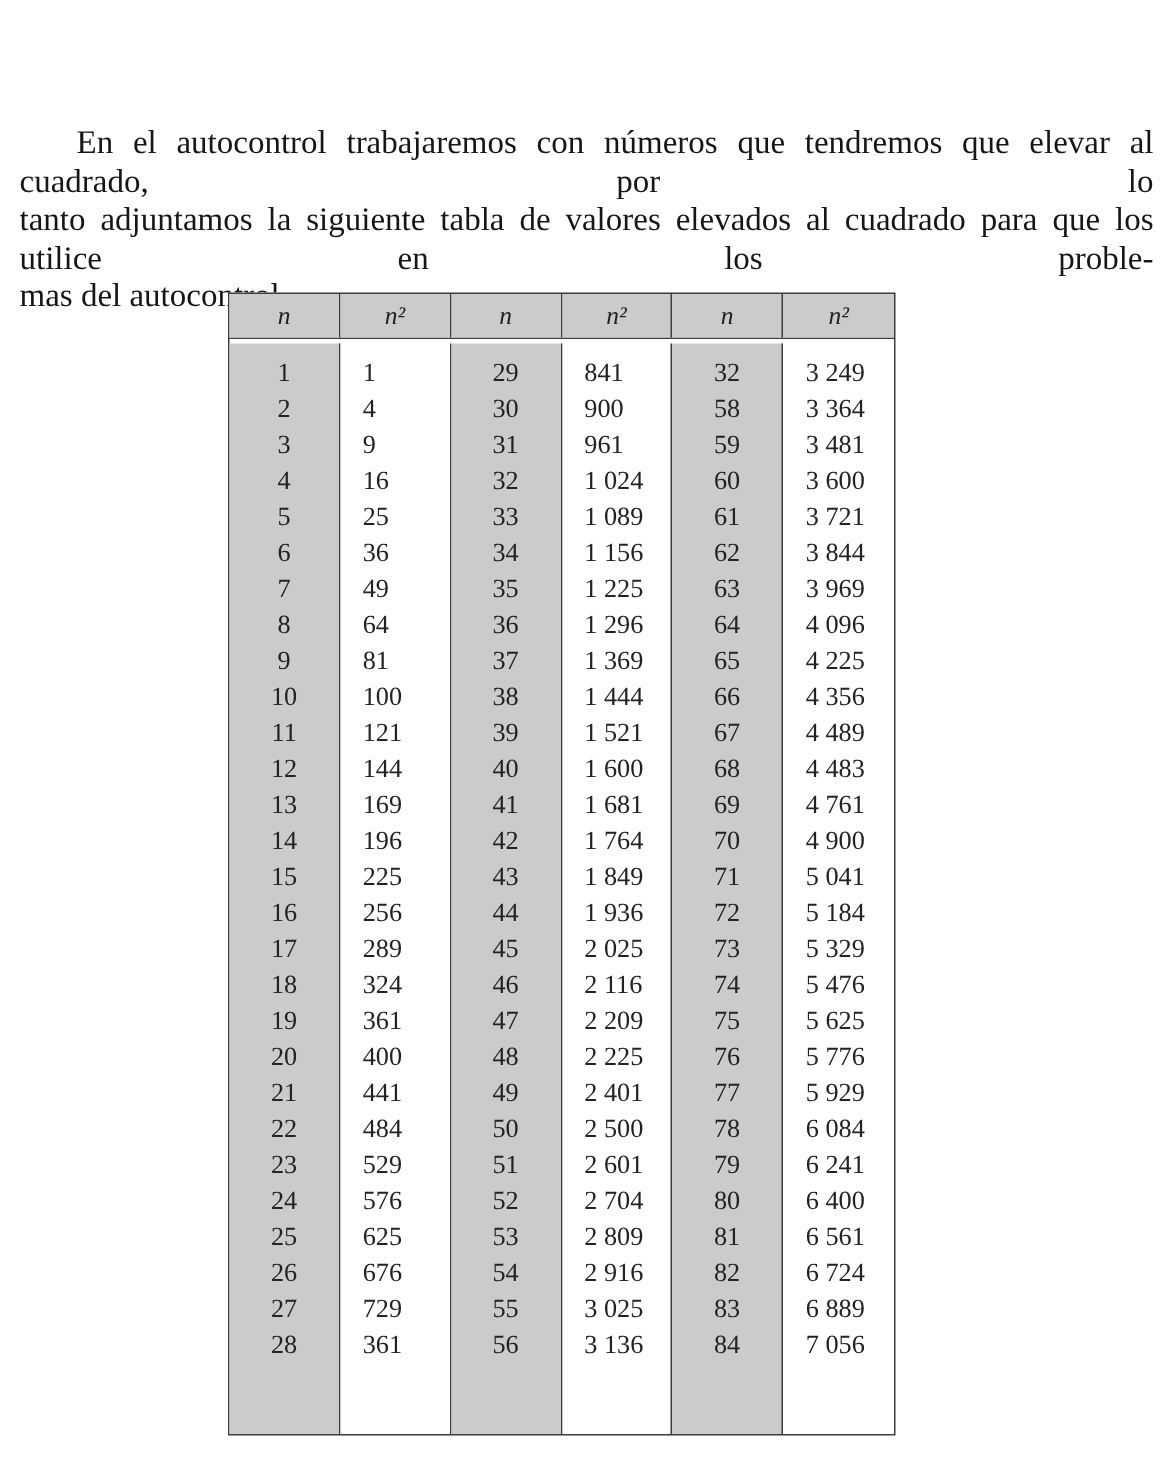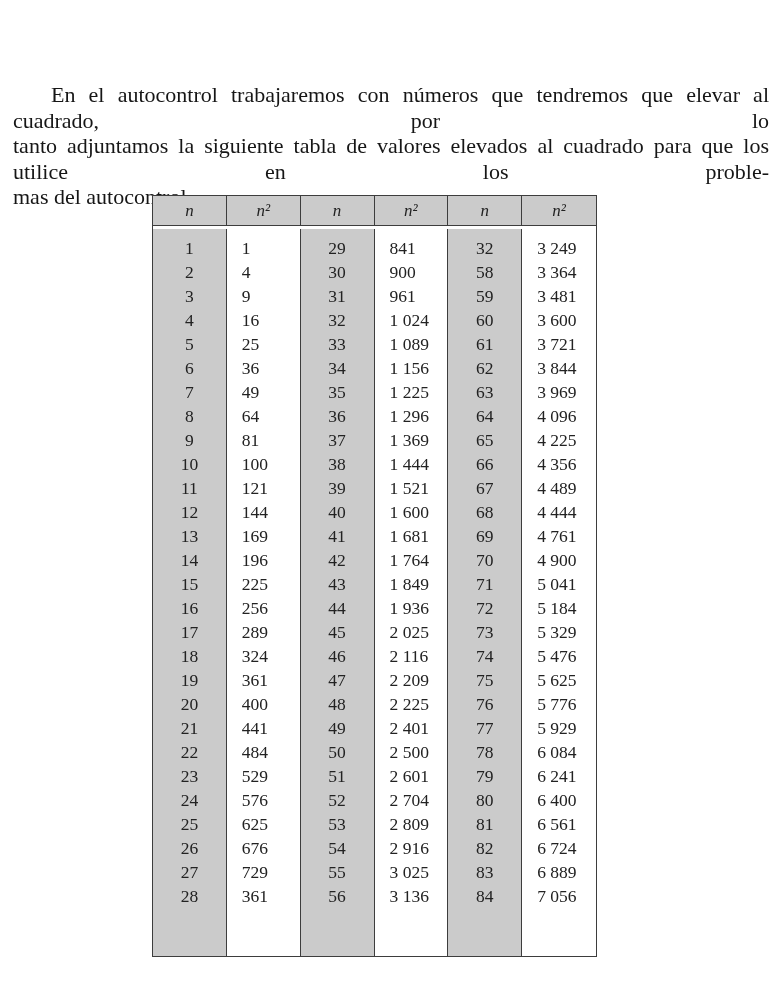--- a/index.html
+++ b/index.html
@@ -251,21 +251,21 @@
           <div class="cell">3 364</div>
           <div class="cell">3 481</div>
           <div class="cell">3 600</div>
           <div class="cell">3 721</div>
           <div class="cell">3 844</div>
           <div class="cell">3 969</div>
           <div class="cell">4 096</div>
           <div class="cell">4 225</div>
           <div class="cell">4 356</div>
           <div class="cell">4 489</div>
-          <div class="cell">4 444</div>
+          <div class="cell">4 483</div>
           <div class="cell">4 761</div>
           <div class="cell">4 900</div>
           <div class="cell">5 041</div>
           <div class="cell">5 184</div>
           <div class="cell">5 329</div>
           <div class="cell">5 476</div>
           <div class="cell">5 625</div>
           <div class="cell">5 776</div>
           <div class="cell">5 929</div>
           <div class="cell">6 084</div>

